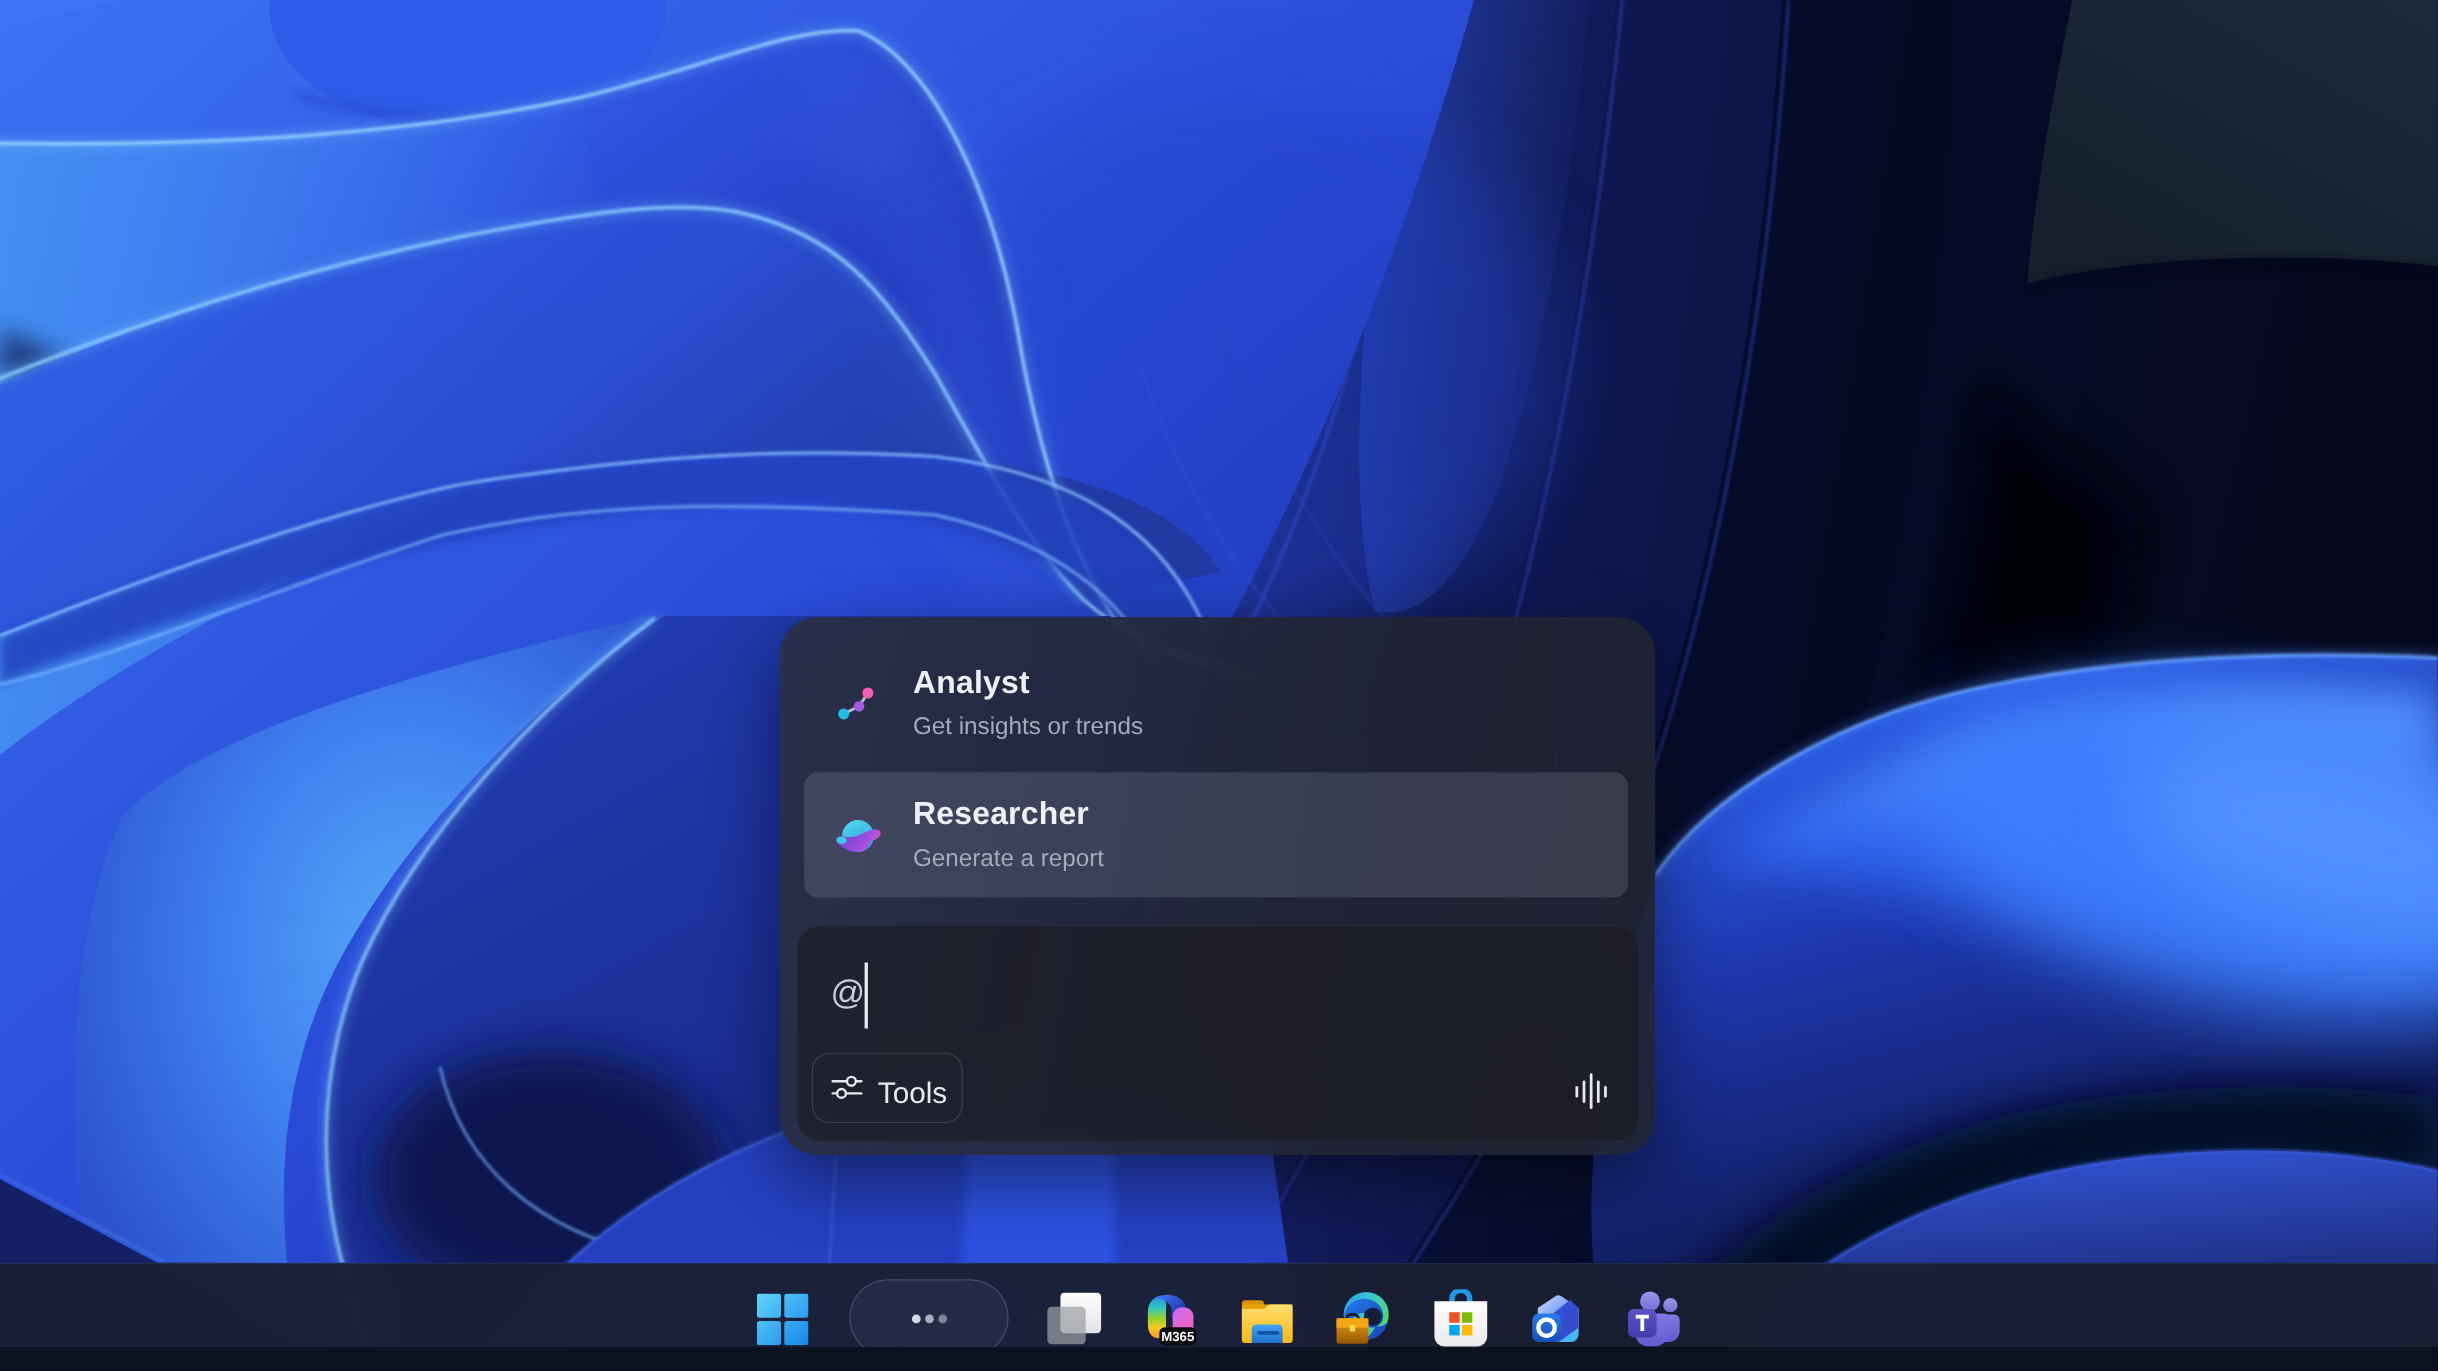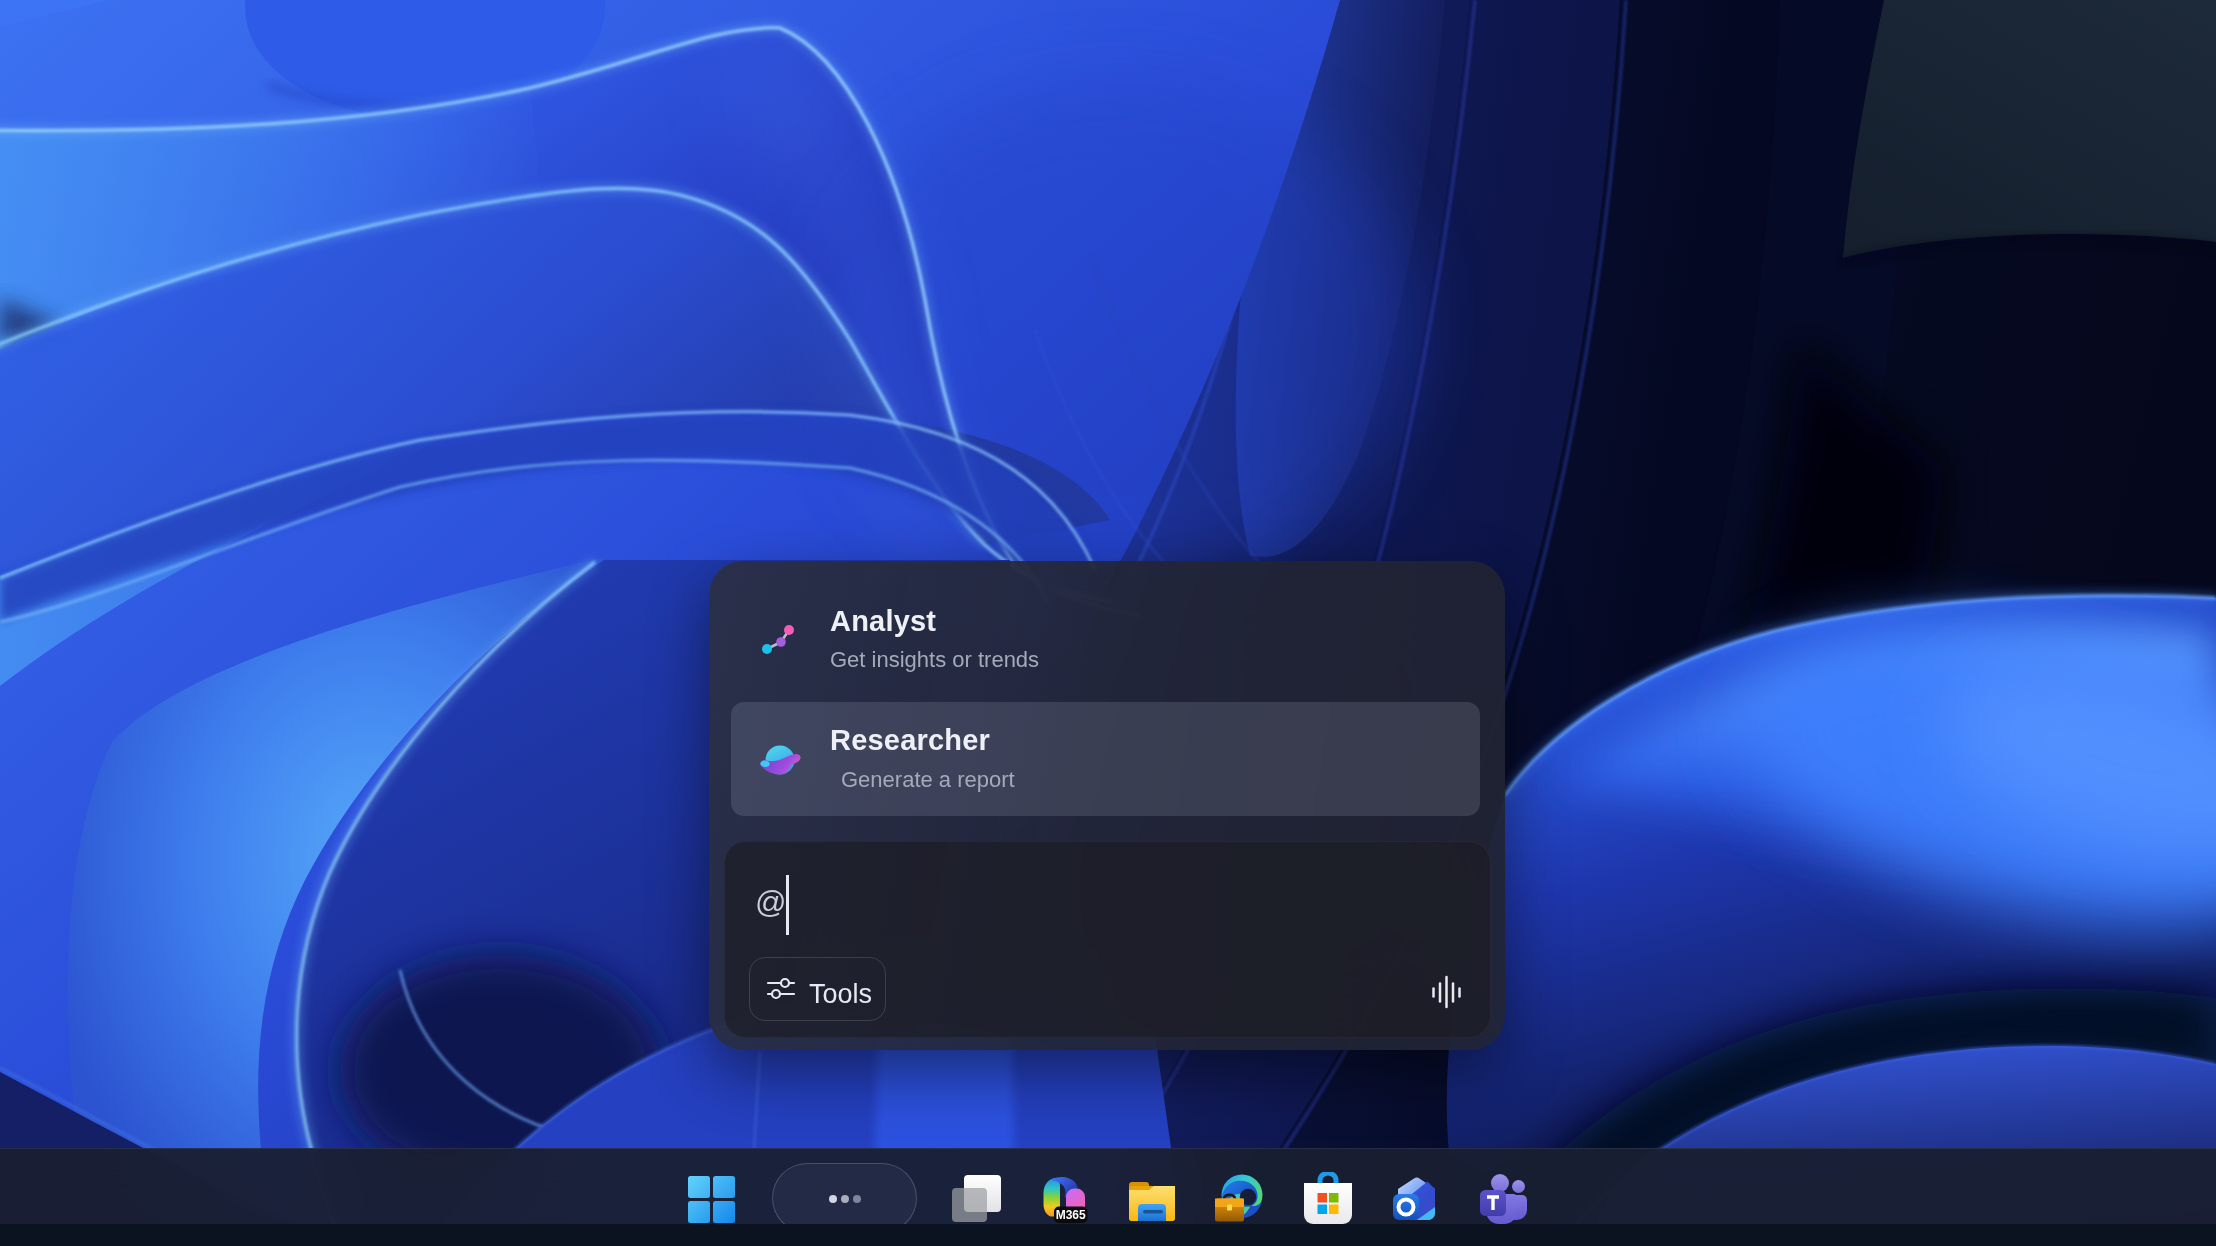--- a/index.html
+++ b/index.html
@@ -11,21 +11,21 @@
     background:linear-gradient(100deg, rgba(62,72,104,0.28), rgba(30,32,44,0.0) 45%), rgba(34,37,49,0.87);backdrop-filter:blur(55px) saturate(85%);
     box-shadow:0 24px 60px rgba(0,0,0,0.45);}
   .ptitle{position:absolute;color:#eef0f6;font-size:29px;font-weight:700;letter-spacing:0.2px;}
   .psub{position:absolute;color:#a3aaba;font-size:22px;font-weight:400;}
   #rowhl{position:absolute;left:22px;top:141px;width:749px;height:114px;border-radius:13px;
     background:rgba(205,214,235,0.145);}
   #inputbox{position:absolute;left:15px;top:280px;width:767px;height:197px;border-radius:22px;
     background:rgba(27,28,34,0.65);border:1px solid rgba(255,255,255,0.045);box-sizing:border-box;}
   #atsym{position:absolute;left:46px;top:324px;font-size:31px;color:#c9cdd8;}
   #cursor{position:absolute;left:77px;top:314px;width:2.5px;height:60px;background:#e8eaf2;}
-  #toolsbtn{position:absolute;left:40px;top:396px;width:137px;height:64px;border-radius:16px;
+  #toolsbtn{position:absolute;left:29px;top:396px;width:137px;height:64px;border-radius:16px;
     border:1.5px solid rgba(255,255,255,0.14);box-sizing:border-box;text-align:right;}
   #toolstxt{position:absolute;left:59px;top:21px;color:#e6e9f0;font-size:27px;}
   
   #taskbar{position:absolute;left:0;top:1148px;width:2216px;height:98px;
     background:rgba(26,31,49,0.94);backdrop-filter:blur(30px);
     border-top:1px solid rgba(120,135,180,0.16);box-sizing:border-box;}
   .ticon{position:absolute;}
   #searchpill{position:absolute;left:772px;top:1163px;width:145px;height:70px;border-radius:35px;
     border:1.5px solid rgba(170,180,210,0.28);background:rgba(160,175,220,0.07);box-sizing:border-box;}
   .dot{position:absolute;top:1194.5px;width:8px;height:8px;border-radius:50%;}
@@ -227,21 +227,21 @@
           <stop offset="0" stop-color="#6a43d4"></stop>
             <stop offset="0.6" stop-color="#9d4cdc"></stop>
             <stop offset="1" stop-color="#e05ad8"></stop>
         </linearGradient>
       </defs>
       <circle cx="23" cy="16" r="14.5" fill="url(#rg1)"></circle>
       <path d="M3.5,21 C2.5,18 5,15.5 9,16.5 C14,17.8 20,17.5 26,14.5 C31,12 36,9.5 39.5,10 C43,10.5 44.5,13 43,15.5 C41,18.5 37.5,19.8 34.5,20.3 C32,26.5 28,30.5 23,30.5 C16.5,30.5 9,27.5 5.5,23.5 C4.5,22.5 3.8,21.8 3.5,21 Z" fill="url(#rg2)"></path>
       <path d="M3.5,20.5 C3,18 5.5,16 9,16.8 C12,17.4 13.5,19 12.5,21 C11.5,23 8.5,23.5 6.5,22.8 C5,22.3 4,21.5 3.5,20.5 Z" fill="#3fd0ee" opacity="0.95"></path>
     </svg>
     <div class="ptitle" style="left:121px;top:163px">Researcher</div>
-    <div class="psub" style="left:132px;top:206px">Generate a report</div>
+    <div class="psub" style="left:121px;top:206px">Generate a report</div>
     <div id="inputbox"></div>
     <div id="atsym">@</div>
     <div id="cursor"></div>
     <div id="toolsbtn">
       <svg style="position:absolute;left:16px;top:16px" width="30" height="30" viewBox="0 0 30 30">
         <g stroke="#e6e9f0" stroke-width="2.2" stroke-linecap="round">
           <line x1="2" y1="9" x2="28" y2="9"></line>
           <line x1="2" y1="20" x2="28" y2="20"></line>
         </g>
         <circle cx="19" cy="9" r="4" fill="#1f2230" stroke="#e6e9f0" stroke-width="2.2"></circle>

